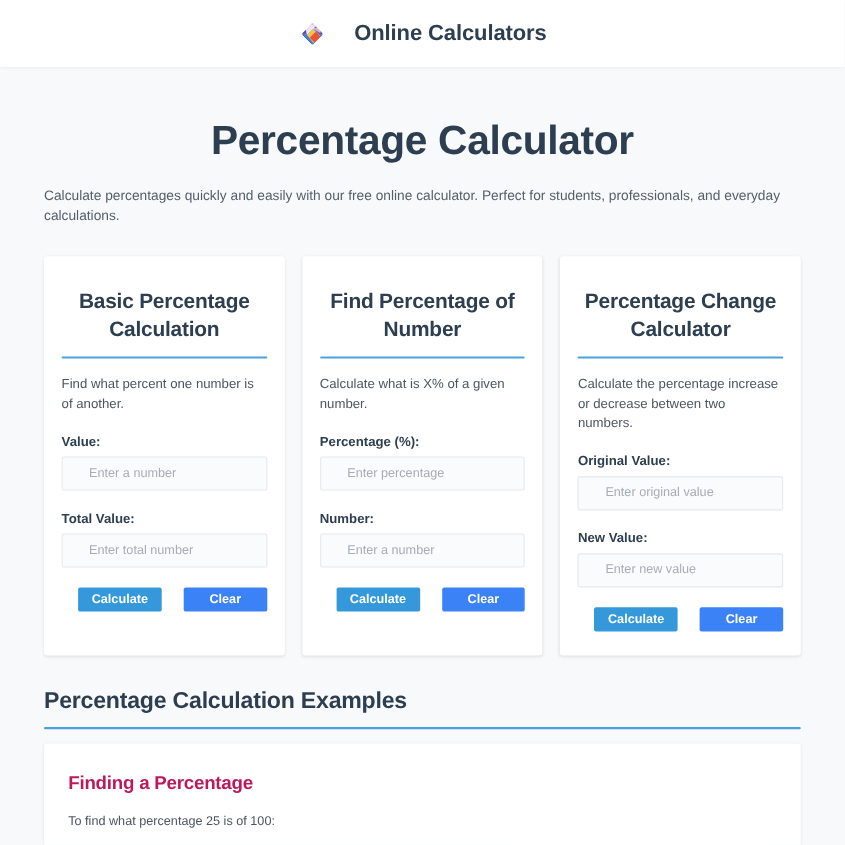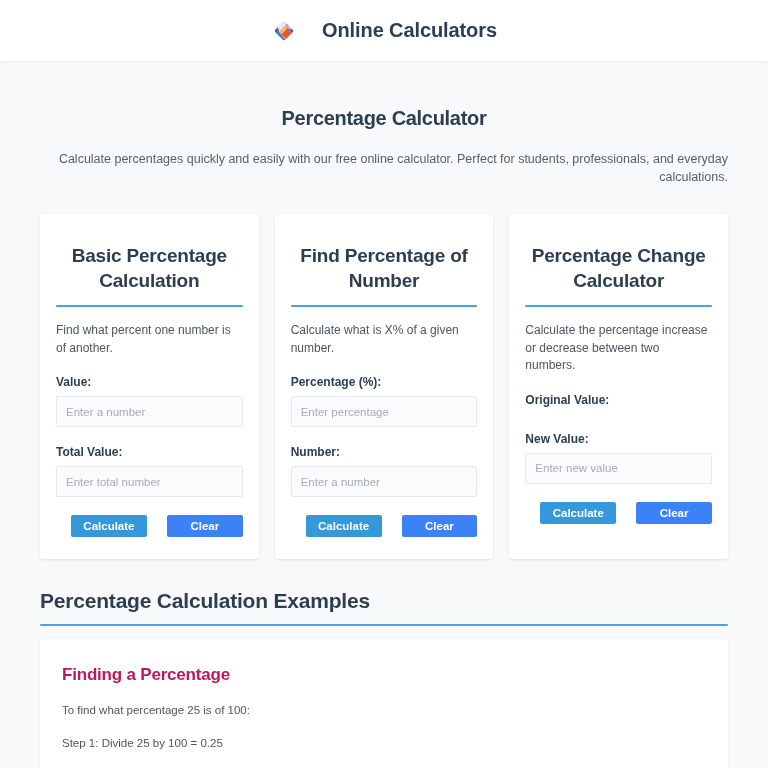--- a/index.html
+++ b/index.html
@@ -43,28 +43,28 @@
     letter-spacing: -0.1px;
     white-space: nowrap;
   }
 
   
   .page {
     padding: 0 40px;
   }
   .page-title {
     text-align: center;
-    font-size: 20px;
+    font-size: 37px;
     font-weight: bold;
     color: #2c3e50;
     margin: 46px 0 0 0;
     letter-spacing: -0.3px;
   }
   .page-subtitle {
-    text-align: right;
+    text-align: left;
     font-size: 12.5px;
     color: #555f6a;
     margin: 21px 0 0 0;
     line-height: 1.4;
   }
 
   
   .cards {
     display: flex;
     gap: 16px;
@@ -107,21 +107,21 @@
     font-weight: bold;
     color: #2c3e50;
     margin: 18px 0 7px 0;
   }
   .field-input {
     width: 100%;
     height: 31px;
     border: 1px solid #e6e8ea;
     background: #fafbfc;
     border-radius: 2px;
-    padding: 0 9px;
+    padding: 0 24px;
     font-size: 11.5px;
     color: #2c3e50;
     font-family: "Liberation Sans", sans-serif;
     outline: none;
   }
   .field-input::placeholder { color: #a7adb4; }
   .btn-row {
     display: flex;
     gap: 20px;
     margin-top: 18px;
@@ -242,20 +242,21 @@
         <button class="btn btn-calc">Calculate</button>
         <button class="btn btn-clear">Clear</button>
       </div>
     </div>
 
     <div class="card">
       <div class="card-title">Percentage Change Calculator</div>
       <div class="card-rule"></div>
       <div class="card-desc">Calculate the percentage increase or decrease between two numbers.</div>
       <div class="field-label">Original Value:</div>
+      <input class="field-input" type="text" placeholder="Enter original value" style="">
       <div class="field-label">New Value:</div>
       <input class="field-input" type="text" placeholder="Enter new value" style="">
       <div class="btn-row">
         <button class="btn btn-calc">Calculate</button>
         <button class="btn btn-clear">Clear</button>
       </div>
     </div>
 
   </div>
 

